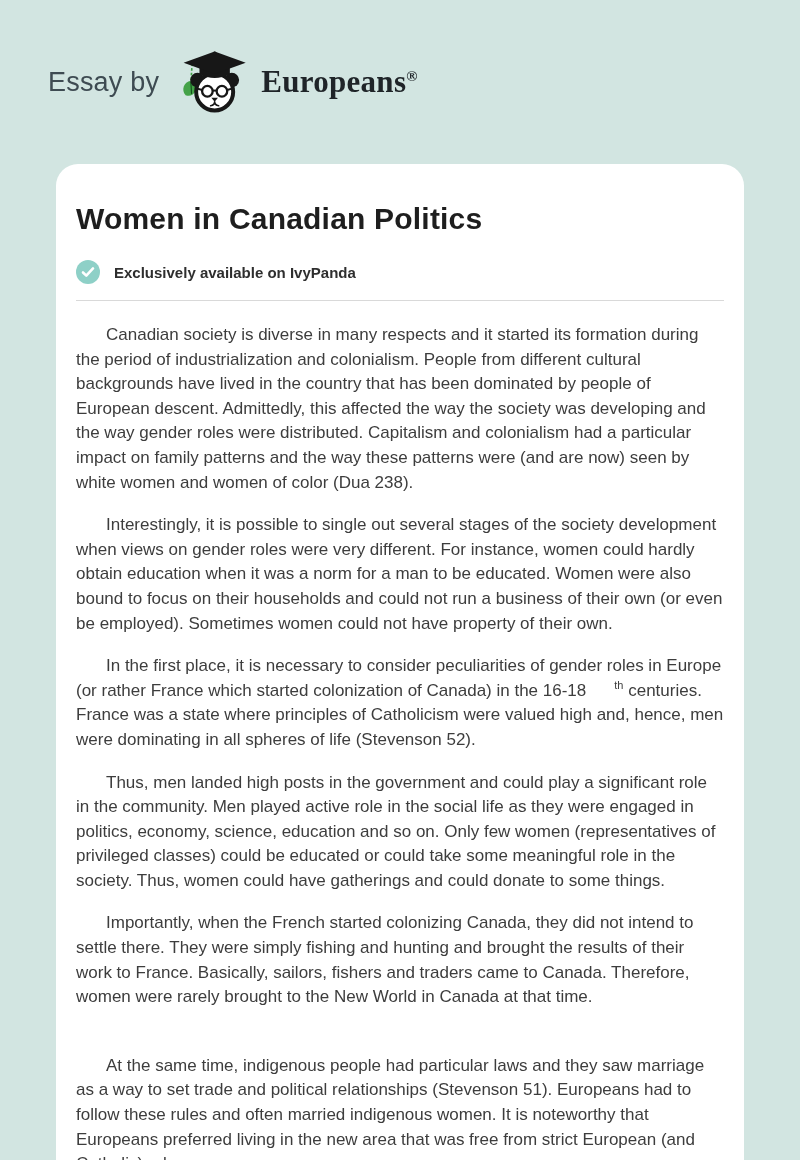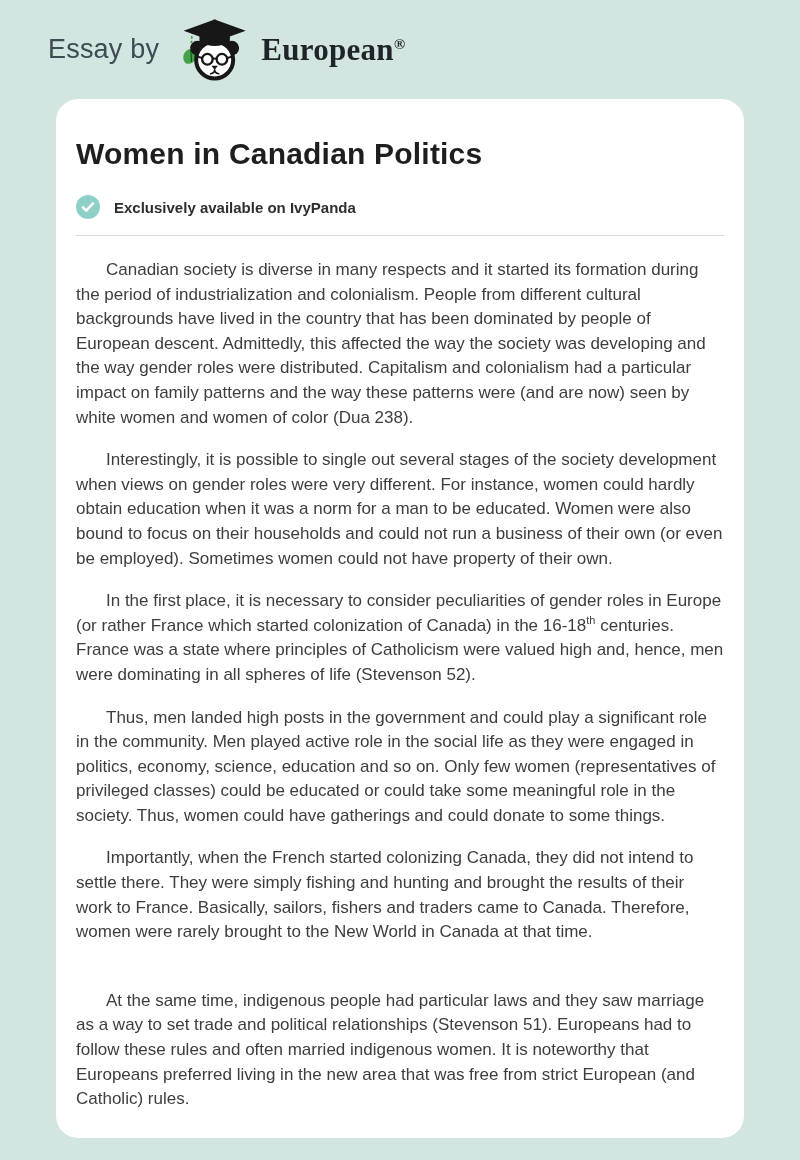--- a/index.html
+++ b/index.html
@@ -8,21 +8,21 @@
   }
   *{box-sizing:border-box;margin:0;padding:0;}
   html,body{width:800px;}
   body{
     min-height:1160px;
     background:var(--bg);
     font-family:"Liberation Sans","DejaVu Sans",sans-serif;
     color:var(--body);
   }
   .site-header{
-    height:99px;
+    height:164px;
     display:flex;
     align-items:center;
     padding-left:48px;
   }
   .essay-by{
     font-size:27px;
     font-weight:400;
     color:var(--headertext);
     letter-spacing:.2px;
   }
@@ -82,20 +82,21 @@
     line-height:24.6px;
     text-indent:30px;
     margin-bottom:18px;
     color:var(--body);
   }
   .essay-body p:last-child{margin-bottom:0;margin-top:44px;}
   .essay-body sup{
     font-size:11px;
     line-height:0;
     vertical-align:super;
+    margin-left:28px;
   }
 </style>
 </head>
 <body>
 
 <header class="site-header">
   <span class="essay-by">Essay by</span>
   <span class="logo-icon">
     <svg width="74" height="68" viewBox="0 0 112 100" aria-hidden="true">
 
@@ -116,21 +117,21 @@
 
       <circle cx="46" cy="64" r="8" fill="none" stroke="#171717" stroke-width="3.5"></circle>
       <circle cx="68" cy="64" r="8" fill="none" stroke="#171717" stroke-width="3.5"></circle>
       <path d="M54 63 L60 63" stroke="#171717" stroke-width="3"></path>
       <path d="M38 62 L31 60 M76 62 L83 60" stroke="#171717" stroke-width="3"></path>
 
       <path d="M52 74 h10 l-5 6 Z" fill="#171717"></path>
       <path d="M57 80 q0 5 -6 6 M57 80 q0 5 6 6" stroke="#171717" stroke-width="2.5" fill="none" stroke-linecap="round"></path>
     </svg>
   </span>
-  <span class="brand"><span>European</span><sup>®</sup></span>
+  <span class="brand"><span>Europeans</span><sup>®</sup></span>
 </header>
 
 <main class="card">
   <h1 class="essay-title">Women in Canadian Politics</h1>
 
   <div class="exclusive-row">
     <span class="check-icon">
       <svg width="24" height="24" viewBox="0 0 24 24" aria-hidden="true">
         <circle cx="12" cy="12" r="12" fill="#8ed0c7"></circle>
         <path d="M7 12.5 L10.3 15.6 L17 8.4" fill="none" stroke="#ffffff" stroke-width="2.6" stroke-linecap="round" stroke-linejoin="round"></path>

